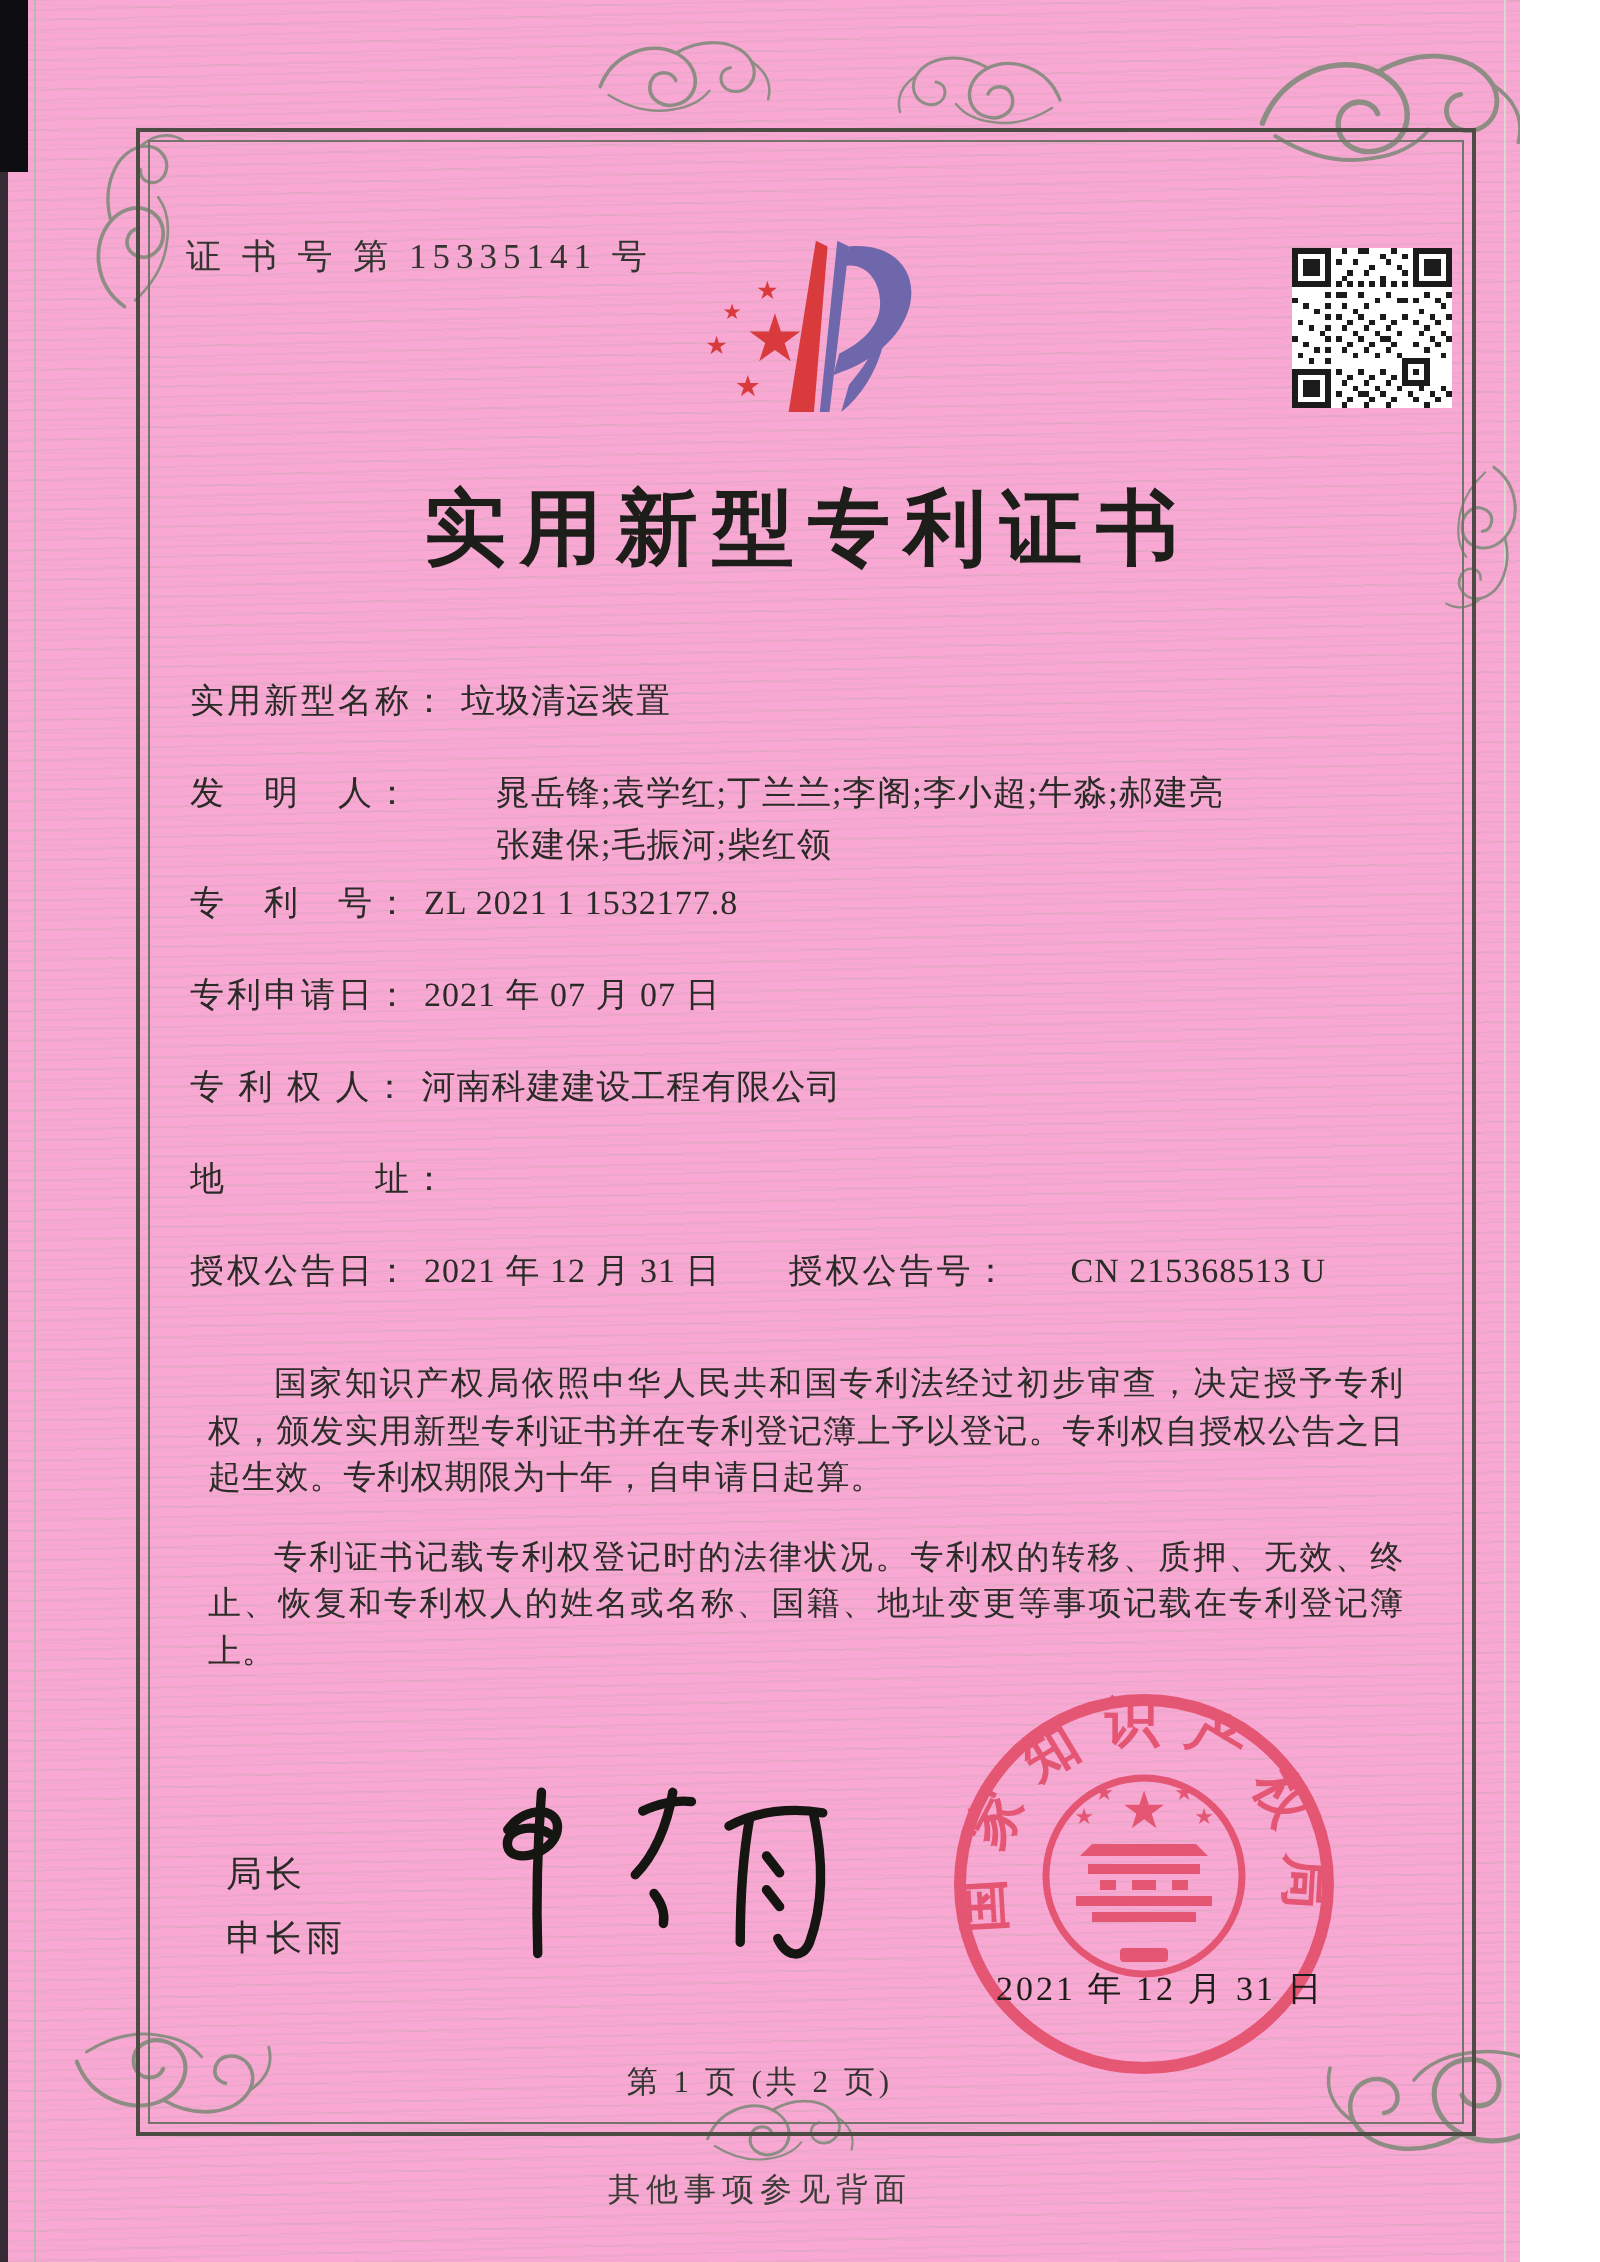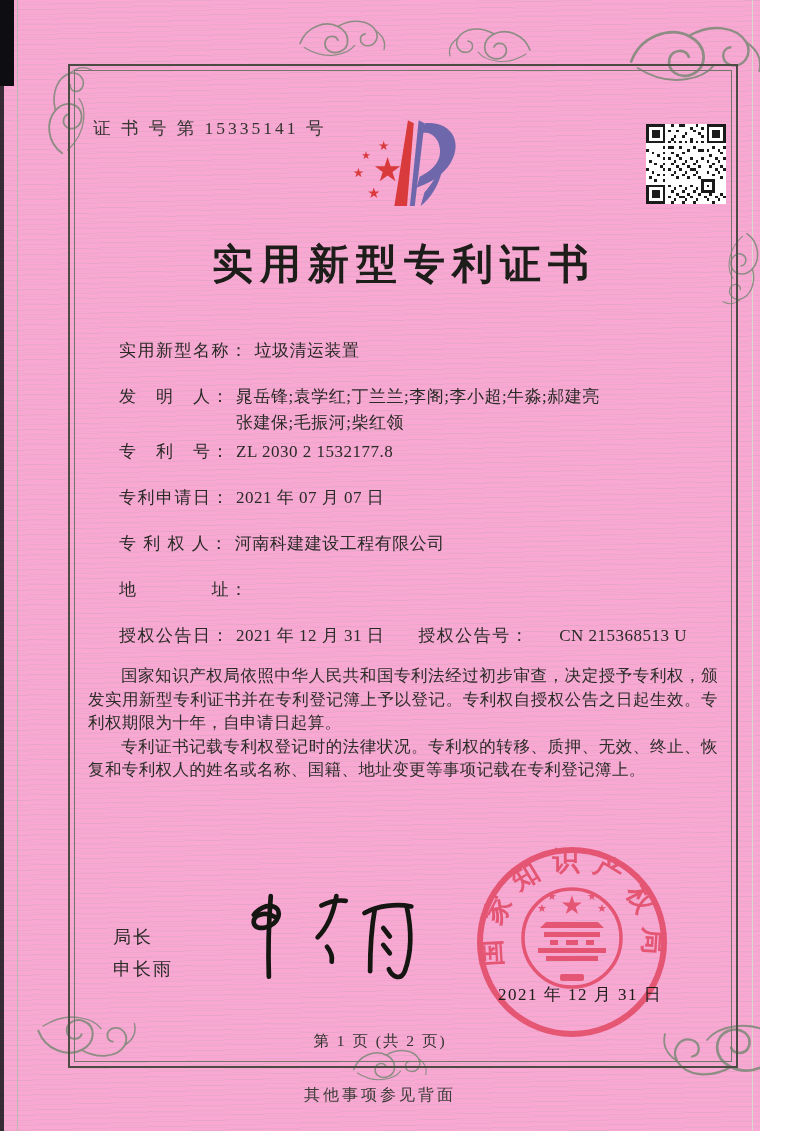--- a/index.html
+++ b/index.html
@@ -27,29 +27,29 @@
   .frame-inner{position:absolute;left:4px;top:4px;right:4px;bottom:4px;border:1px solid #74746b;}
   
   .cert-no{position:absolute;left:93px;top:116px;font-size:17.5px;letter-spacing:3px;color:#33332f;}
   .logo{position:absolute;left:333px;top:110px;}
   .qr{position:absolute;left:646px;top:124px;}
   .title{
     position:absolute;left:0;right:0;top:237px;text-align:center;
     font-size:41px;font-weight:bold;letter-spacing:7px;color:#1d1d1a;padding-left:48px;
   }
   
-  .fields{position:absolute;left:95px;top:338px;width:628px;font-size:17px;margin-left:24px;}
+  .fields{position:absolute;left:95px;top:338px;width:628px;font-size:17px;}
   .row{display:flex;line-height:26px;margin-bottom:20px;}
   .row .lbl{white-space:pre;letter-spacing:1.5px;flex:none;}
   .row .val{white-space:pre-line;letter-spacing:.5px;padding-left:6px;}
-  .row.inventors{margin-bottom:3px;}
+  .row.inventors{margin-bottom:3px;gap:36px;}
   .row .pair2{margin-left:34px;display:flex;gap:24px;}
   
   .body-text{position:absolute;left:88px;top:664px;width:630px;font-size:16.5px;line-height:23.6px;text-align:justify;color:#2c2c28;}
-  .body-text p{margin:0;text-indent:2em;letter-spacing:.4px;}
+  .body-text p{margin:16px;text-indent:2em;letter-spacing:.4px;}
   
   .director{position:absolute;left:113px;top:921px;font-size:18px;letter-spacing:2px;line-height:32px;color:#2a2a26;}
   .signature{position:absolute;left:222px;top:878px;}
   .seal-svg{position:absolute;left:472px;top:842px;}
   .seal-date{position:absolute;left:498px;top:983px;font-size:17px;letter-spacing:1.5px;color:#1c1c18;}
   .page-num{position:absolute;left:0;right:0;top:1031px;text-align:center;font-size:15.5px;letter-spacing:2px;color:#33332f;}
   .back-note{position:absolute;left:0;right:0;top:1085px;text-align:center;font-size:16px;letter-spacing:3px;color:#3c3c36;}
   .ornaments{position:absolute;inset:0;pointer-events:none;}
 </style>
 </head>
@@ -144,21 +144,21 @@
         <span class="lbl">实用新型名称：</span>
         <span class="val">垃圾清运装置</span>
       </div>
       <div class="row inventors">
         <span class="lbl">发　明　人：</span>
         <span class="val">晁岳锋;袁学红;丁兰兰;李阁;李小超;牛淼;郝建亮
 张建保;毛振河;柴红领</span>
       </div>
       <div class="row">
         <span class="lbl">专　利　号：</span>
-        <span class="val">ZL 2030 2 1532177.8</span>
+        <span class="val">ZL 2021 1 1532177.8</span>
       </div>
       <div class="row">
         <span class="lbl">专利申请日：</span>
         <span class="val">2021 年 07 月 07 日</span>
       </div>
       <div class="row">
         <span class="lbl">专 利 权 人：</span>
         <span class="val">河南科建建设工程有限公司</span>
       </div>
       <div class="row">

